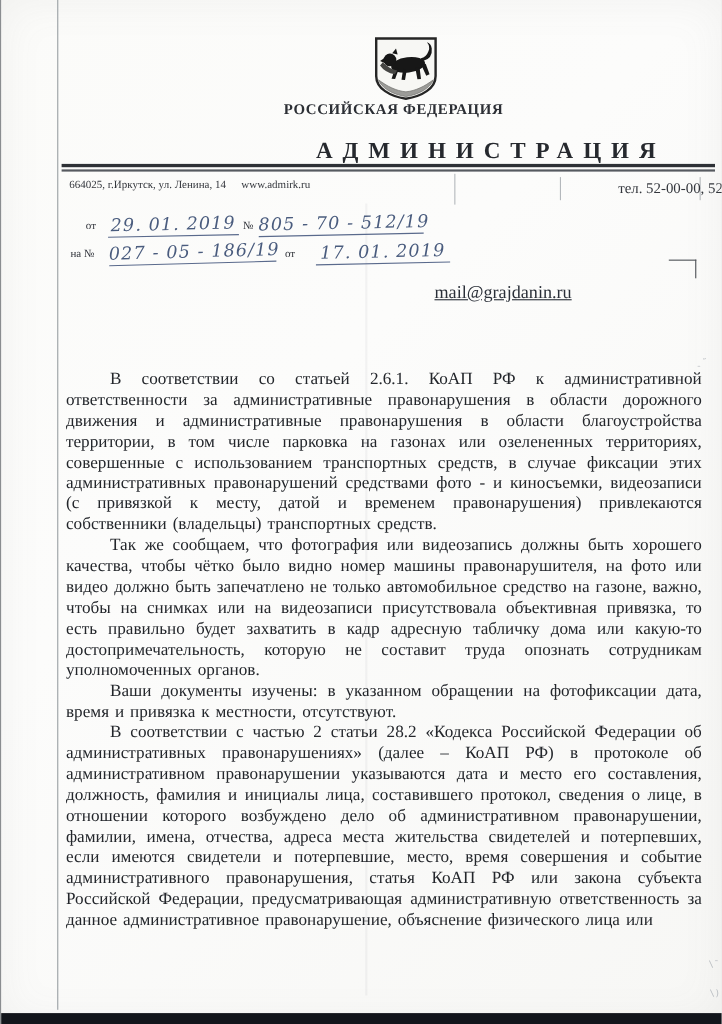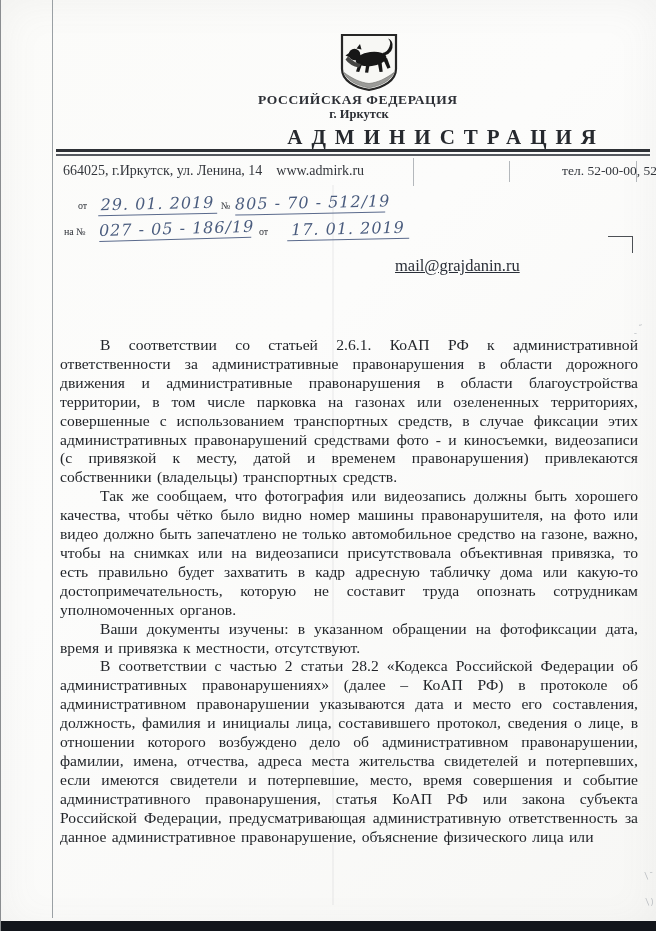--- a/index.html
+++ b/index.html
@@ -22,21 +22,21 @@
   .hdr-country{position:absolute;left:257px;top:92px;width:202px;
     font-weight:bold;font-size:13.5px;letter-spacing:0.6px;color:#2c2f35;}
   .hdr-city{position:absolute;left:257px;top:107px;width:202px;text-align:center;
     font-weight:bold;font-size:12.5px;color:#2c2f35;}
   .hdr-org{position:absolute;left:110px;top:125px;width:494px;text-align:right;
     font-weight:bold;font-size:21px;letter-spacing:9px;text-indent:9px;color:#26292e;}
   .rule-wrap{position:absolute;left:55px;top:149px;width:594px;}
   .rule-a{height:3px;background:#2e3136;}
   .rule-b{height:2px;background:#565a60;margin-top:2px;}
   
-  .addr{position:absolute;left:62px;top:163px;font-size:14px;color:#33363c;white-space:nowrap;}
+  .addr{position:absolute;left:62px;top:163px;font-size:10px;color:#33363c;white-space:nowrap;}
   .addr .site{margin-left:14px;}
   .phone{position:absolute;left:513px;top:163px;font-size:13.5px;color:#33363c;white-space:nowrap;margin-left:48px;}
   .tick{position:absolute;width:1px;background:#b4b8bc;}
   .t1{left:412px;top:158px;height:28px;}
   .t2{left:508px;top:161px;height:21px;}
   .t3{left:635px;top:161px;height:21px;}
   
   .ref-label{position:absolute;font-size:10px;color:#2e3138;}
   .hw-field{position:absolute;border-bottom:1.5px solid #5a6a8c;text-align:center;
     font-family:"DejaVu Serif",serif;font-style:italic;font-size:16px;letter-spacing:1px;
@@ -78,21 +78,20 @@
       <path d="M21.5,28 l-3.5,10.5 3.2,0.4 3.4,-9.4 z"></path>
       <path d="M28.5,29.5 l-1.5,10 3.2,0.3 1.6,-9.3 z"></path>
       <path d="M39.5,28.5 l2,10.5 3.2,-0.2 -1.2,-10.3 z"></path>
       <path d="M45,26 l4.5,9.8 3,-1.2 -3.5,-9.6 z"></path>
       <path d="M46.5,22.5 q9,-2.5 8,-11.5 q-0.8,-4.5 -4.5,-5.5 q3.5,3.5 1.5,8 q-2,5.5 -7,6.5 z"></path>
     </g>
     <path d="M10,23.5 q6.5,6.5 13,7.5 l-2,3.5 q-9,-1.5 -13.5,-8 z" fill="#454543"></path>
   </svg>
 
   <div class="hdr-country">РОССИЙСКАЯ ФЕДЕРАЦИЯ</div>
-  <div class="hdr-city">г. Иркутск</div>
   <div class="hdr-org">АДМИНИСТРАЦИЯ</div>
 
   <div class="rule-wrap">
     <div class="rule-a"></div>
       <div class="rule-b"></div>
   </div>
 
   <div class="addr">
     <span>664025,  г.Иркутск, ул. Ленина, 14</span><span class="site">www.admirk.ru</span>
   </div>

